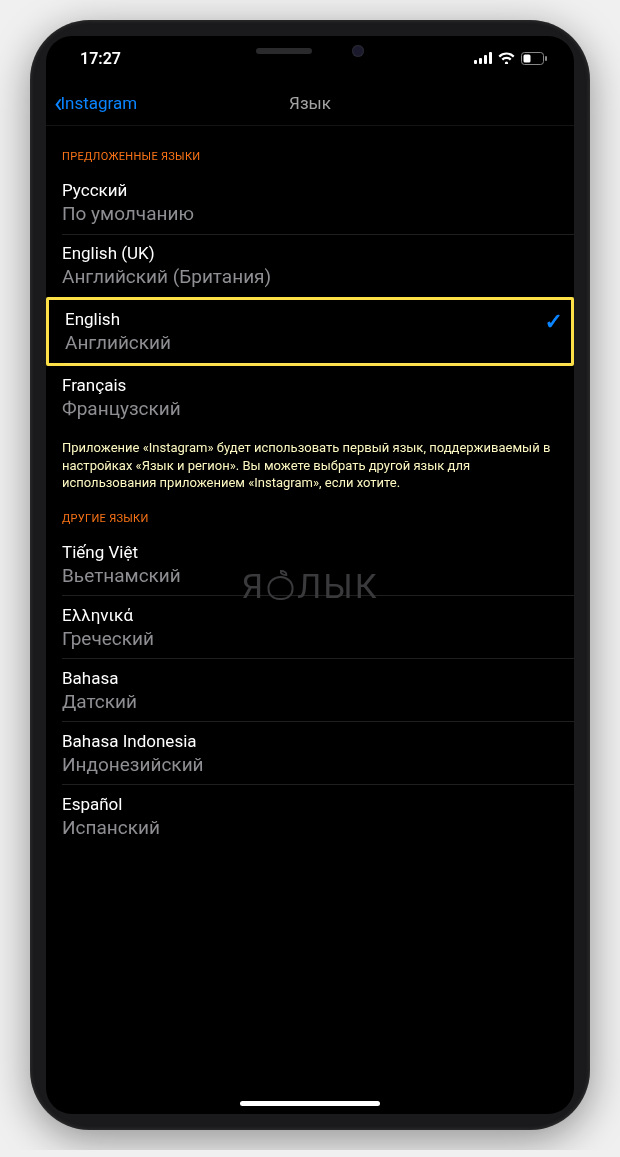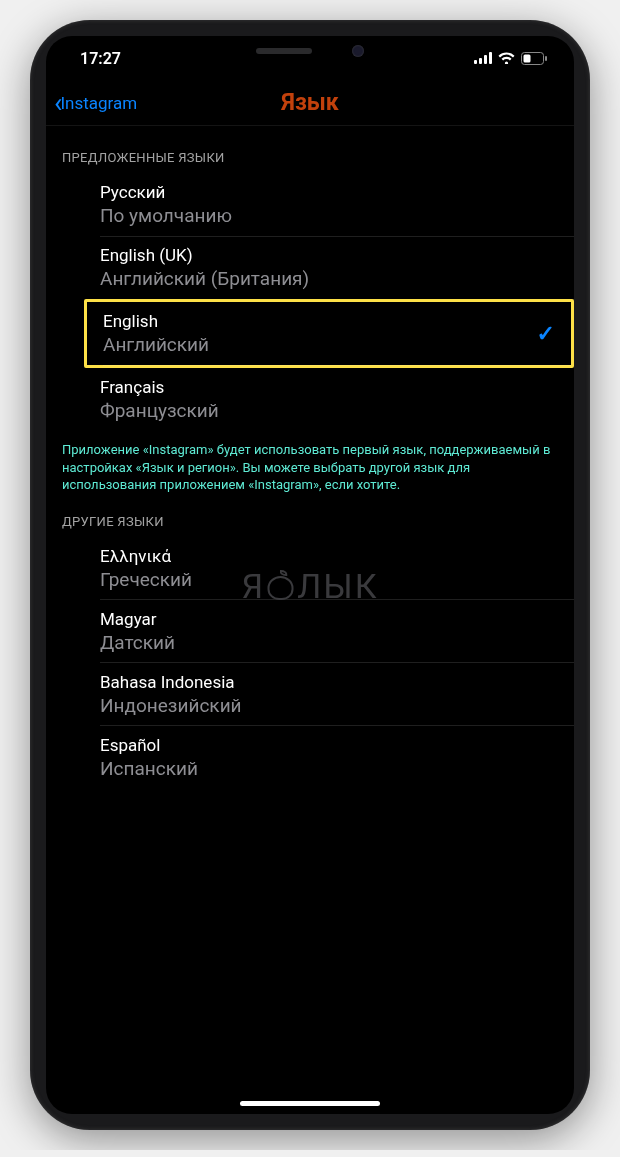--- a/index.html
+++ b/index.html
@@ -85,65 +85,63 @@
     position: absolute;
     left: 8px;
     display: flex;
     align-items: center;
     color: #0a84ff;
     font-size: 17px;
     cursor: pointer;
   }
   .back-chevron { font-size:28px; line-height:1; font-weight:400; margin-right:-2px; }
   .nav-title {
-    color: #c2410c;
-    font-size: 23px;
-    font-weight: 700;
+    color: #a3a3a3;
+    font-size: 17px;
+    font-weight: 400;
   }
   .content {
     flex: 1;
     overflow-y: hidden;
   }
   .section-header {
-    color: #a3a3a3;
-    font-size: 13px;
+    color: #f97316;
+    font-size: 11px;
     letter-spacing: 0.3px;
     text-transform: uppercase;
     padding: 24px 16px 8px 16px;
   }
   .section-header.tight { padding-top:16px; }
   .list { }
   .row {
     min-height: 61px;
-    padding: 9px 16px 9px 16px;
-    display: flex;
-    align-items: center;
+    padding: 9px 8px 9px 16px;
+    display: flex;
     justify-content: space-between;
     position: relative;
     cursor: pointer;
-    margin-left: 38px;
   }
   .row::after {
     content:"";
     position:absolute;
     left:16px; right:0; bottom:0;
     height:0.5px;
     background: rgba(255,255,255,0.12);
   }
   .row:last-child::after { display:none; }
   .row-text { display:flex; flex-direction:column; gap:2px; }
   .row-title { color:#fff; font-size:17px; }
   .row-subtitle { color:#8e8e93; font-size:19px; }
   .checkmark { color:#0a84ff; font-size:22px; font-weight:600; }
   .highlight-box {
     border: 3px solid #fde047;
     border-radius: 2px;
   }
   .footer-text {
-    color:#5eead4;
+    color:#fef9c3;
     font-size:13px;
     line-height:1.35;
     padding: 10px 16px 4px 16px;
   }
   .watermark {
     position:absolute;
     left:50%; transform:translateX(-50%);
     top: 530px;
     color:#3a3a3d;
     font-size:34px;
@@ -253,27 +251,33 @@
         </div>
       </div>
 
       <div class="footer-text">Приложение «Instagram» будет использовать первый язык, поддерживаемый в настройках «Язык и регион». Вы можете выбрать другой язык для использования приложением «Instagram», если хотите.</div>
 
       <div class="section-header tight">ДРУГИЕ ЯЗЫКИ</div>
 
       <div class="list">
         <div class="row">
           <div class="row-text">
+            <span class="row-title">Tiếng Việt</span>
+            <span class="row-subtitle">Вьетнамский</span>
+          </div>
+        </div>
+        <div class="row">
+          <div class="row-text">
             <span class="row-title">Ελληνικά</span>
             <span class="row-subtitle">Греческий</span>
           </div>
         </div>
         <div class="row">
           <div class="row-text">
-            <span class="row-title">Magyar</span>
+            <span class="row-title">Bahasa</span>
             <span class="row-subtitle">Датский</span>
           </div>
         </div>
         <div class="row">
           <div class="row-text">
             <span class="row-title">Bahasa Indonesia</span>
             <span class="row-subtitle">Индонезийский</span>
           </div>
         </div>
         <div class="row">

